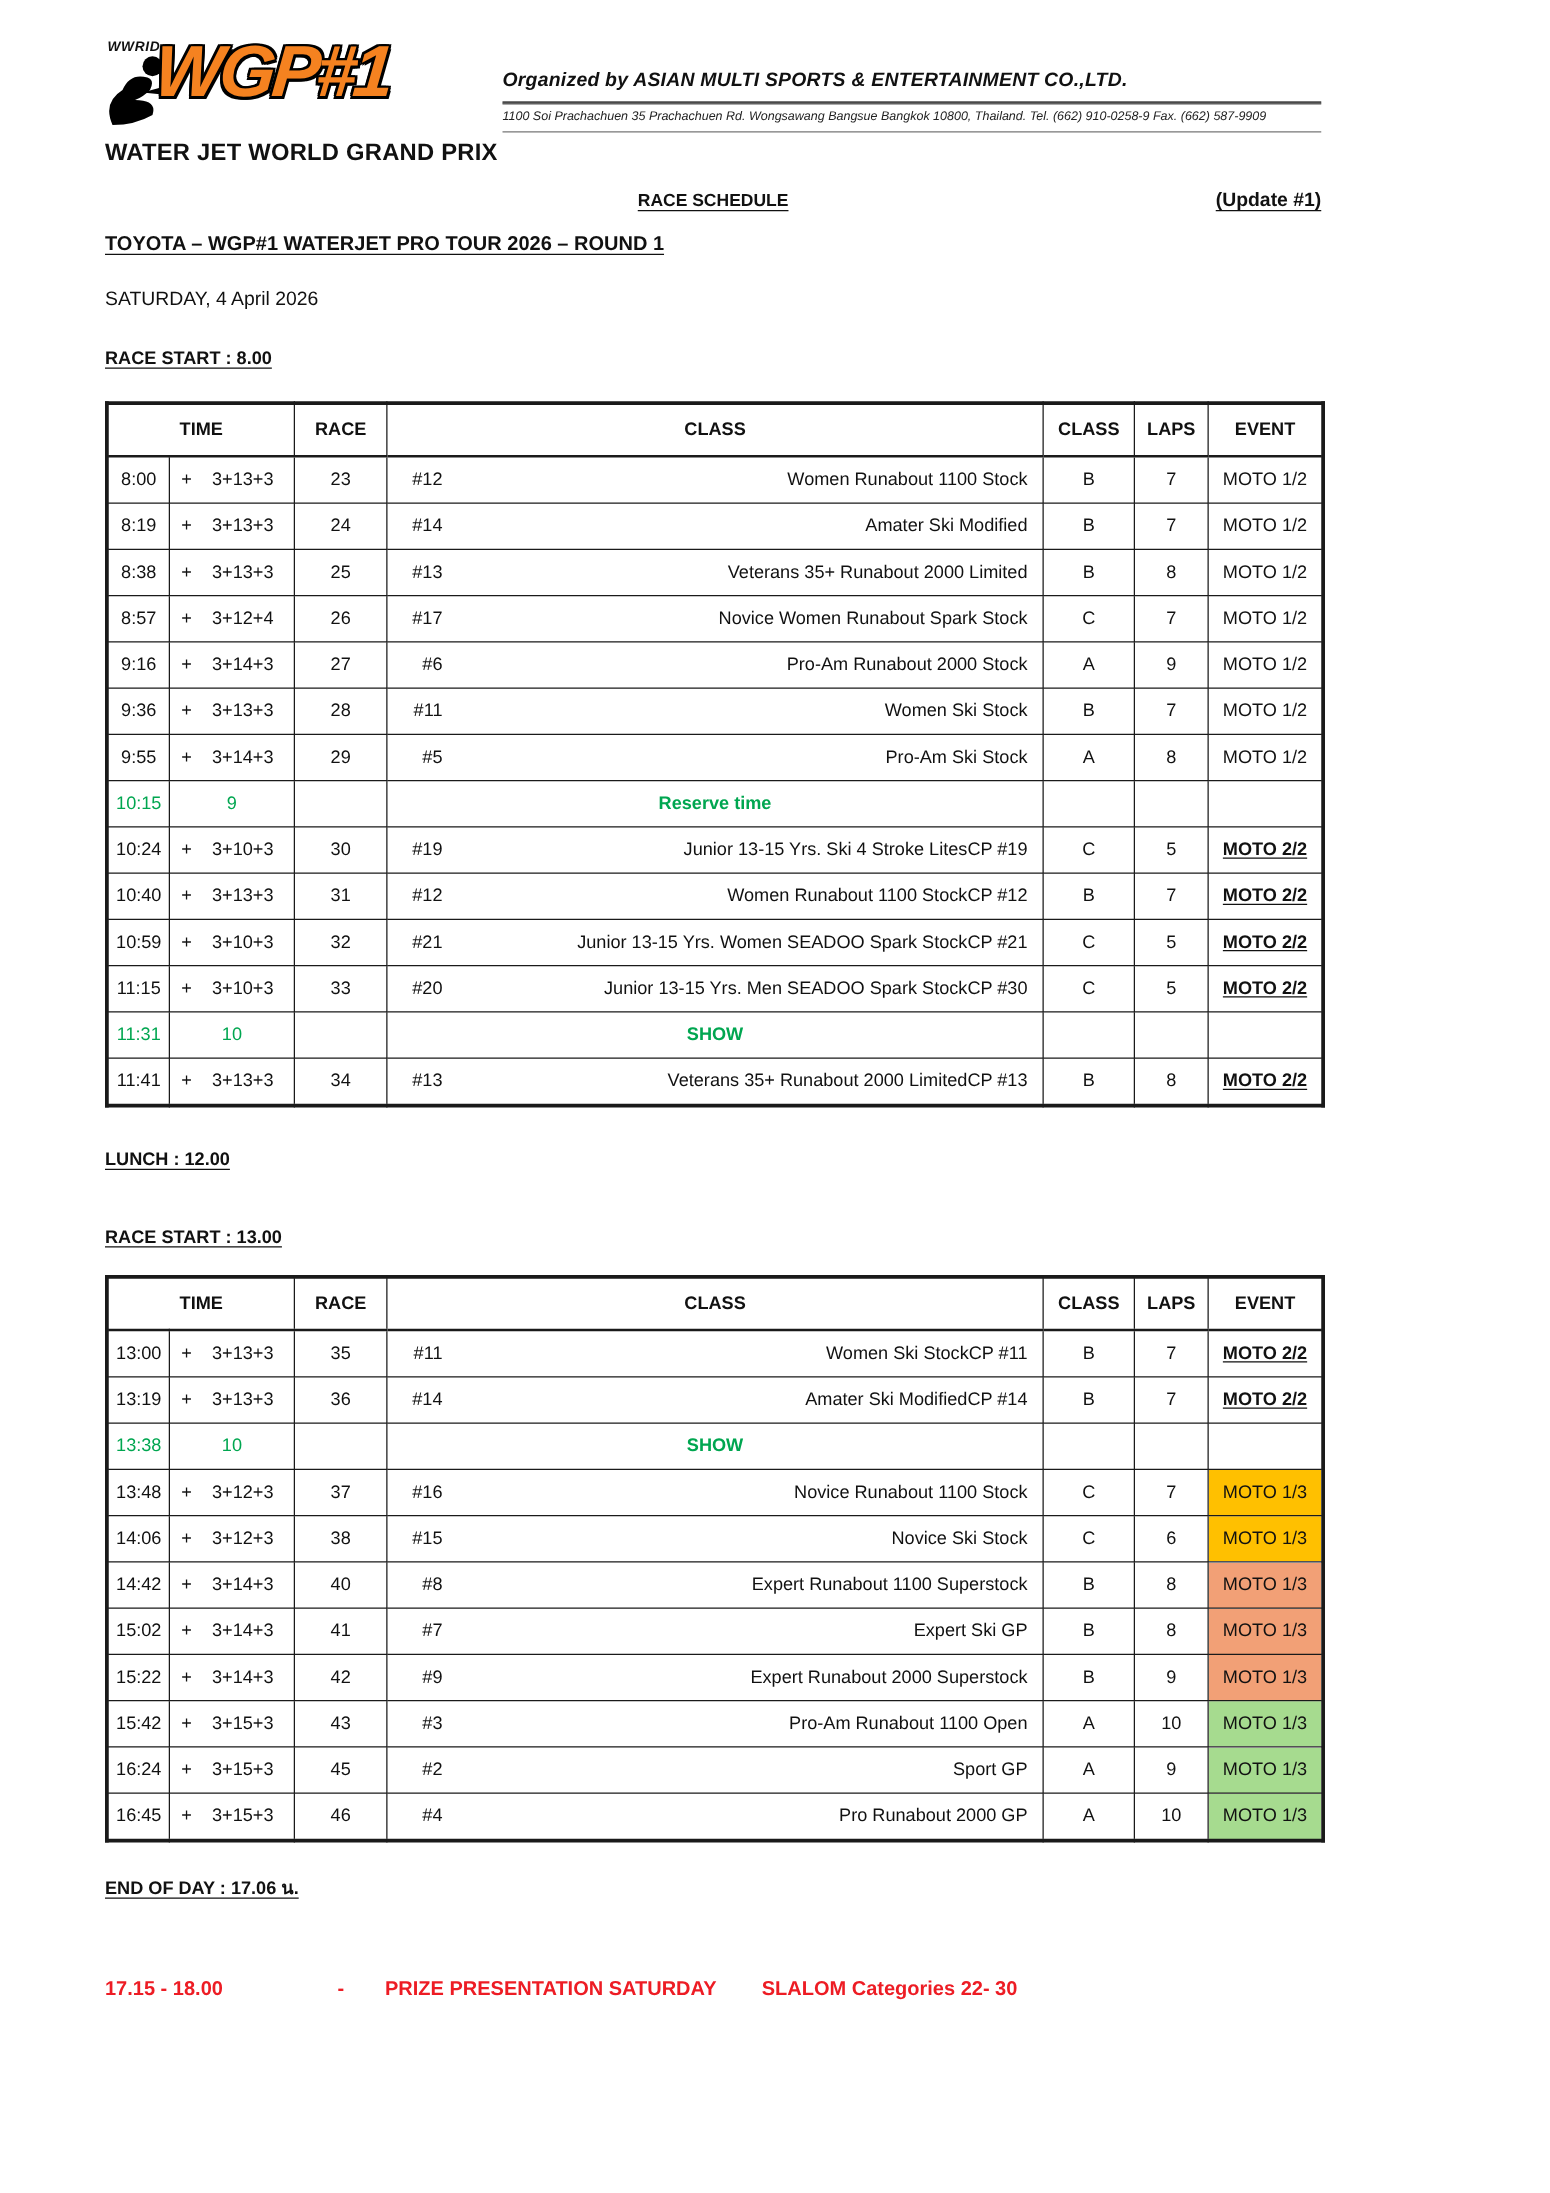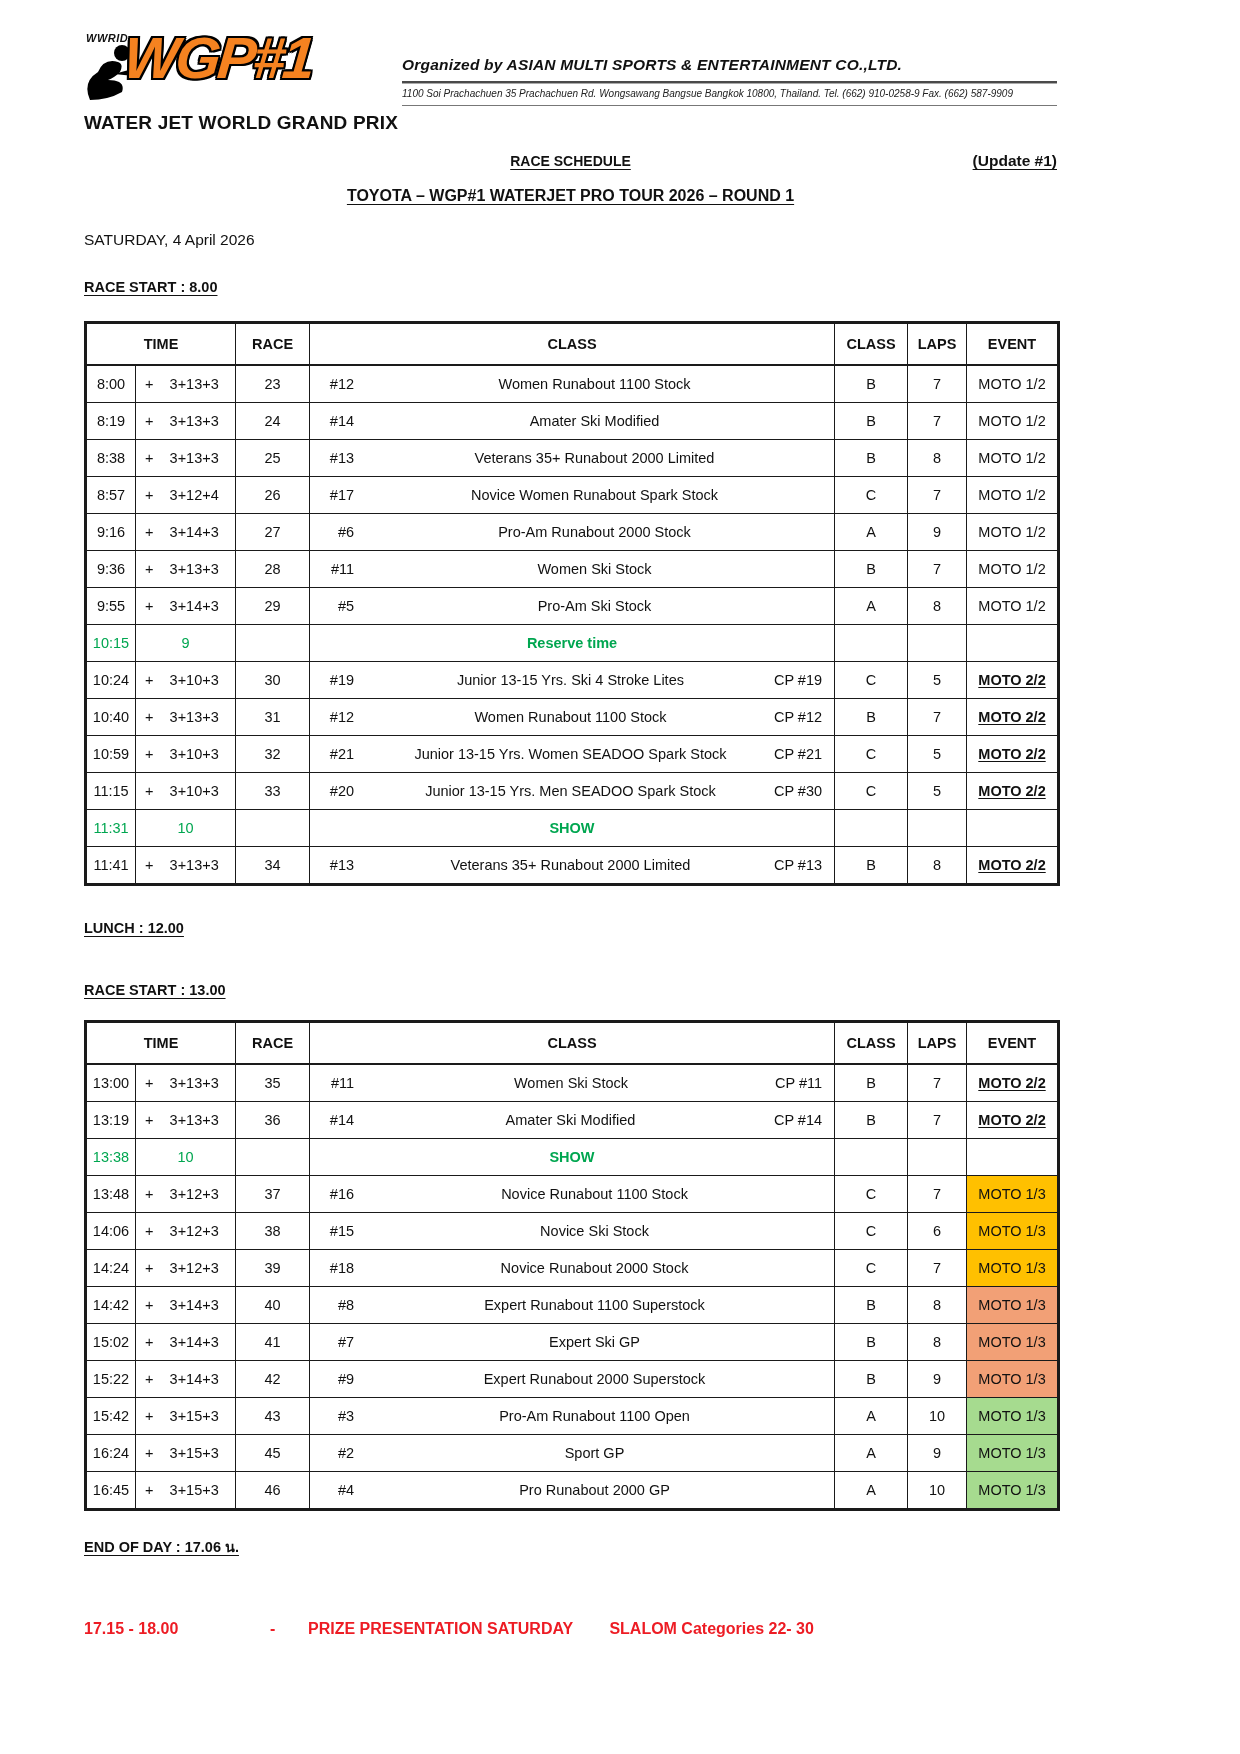--- a/index.html
+++ b/index.html
@@ -18,34 +18,34 @@
   .org{flex:1;padding-top:24px;min-width:0;}
   .org-name{font-weight:bold;font-style:italic;font-size:15.5px;letter-spacing:.2px;white-space:nowrap;}
   .rule{height:2px;background:#4a4a4a;margin:7px 0 5px;box-shadow:0 1px 0 #aaa;}
   .org-addr{font-size:10px;font-style:italic;color:#222;white-space:nowrap;}
   .rule2{height:1px;background:#777;margin-top:6px;}
 
   
   .title-row{display:grid;grid-template-columns:1fr auto 1fr;align-items:baseline;margin-top:18px;}
   .title{grid-column:2;font-size:14px;font-weight:bold;text-decoration:underline;text-underline-offset:3px;}
   .update{justify-self:end;font-size:15.5px;font-weight:600;text-decoration:underline;text-underline-offset:3px;}
-  .subtitle{text-align:center;font-size:16px;font-weight:bold;text-decoration:underline;text-underline-offset:3px;margin-top:17px;}
+  .subtitle{text-align:left;font-size:16px;font-weight:bold;text-decoration:underline;text-underline-offset:3px;margin-top:17px;}
   .dateline{font-size:15.5px;margin-top:26px;}
   .seclabel{font-size:14.5px;font-weight:bold;text-decoration:underline;text-underline-offset:3px;margin-top:30px;}
 
   
   table.sched{border-collapse:collapse;width:100%;table-layout:fixed;margin-top:26px;font-size:14.5px;border:3px solid var(--line);}
   .sched th,.sched td{border:1.5px solid var(--line);text-align:center;vertical-align:middle;padding:0;overflow:hidden;}
   .sched th{height:40px;font-weight:bold;font-size:14.5px;}
   .sched thead th{border-bottom:2.5px solid var(--line);}
   .sched td{height:36px;}
   td.t-off{white-space:pre;text-align:left;padding-left:9px;}
   .cellflex{display:flex;align-items:center;width:100%;}
   .cellflex .num{width:44px;text-align:right;flex:none;}
-  .cellflex .nm{margin-left:13px;flex:1;text-align:center;white-space:nowrap;}
+  .cellflex .nm{margin-left:13px;flex:1;text-align:right;white-space:nowrap;}
   .cellflex .cp{flex:none;padding-right:12px;}
   tr.sp td{color:var(--green);}
   tr.sp td.t-off{white-space:normal;text-align:center;padding-left:0;}
   tr.sp td.sp-label{font-weight:bold;}
   td.ev-bold-underline{font-weight:bold;text-decoration:underline;text-underline-offset:2px;}
   td.ev-bg-orange{background:var(--orange);}
   td.ev-bg-salmon{background:var(--salmon);}
   td.ev-bg-green{background:var(--lgreen);}
 
   
@@ -398,35 +398,20 @@
               <span class="num">#15</span>
               <span class="nm">Novice Ski Stock</span>
               <span class="cp"></span>
             </div>
           </td>
           <td class="t-cls2">C</td>
           <td class="t-laps">6</td>
           <td class="t-event ev-bg-orange">MOTO 1/3</td>
         </tr>
         <tr>
-          <td class="t-time">14:24</td>
-          <td class="t-off">+    3+12+3</td>
-          <td class="t-race">39</td>
-          <td class="t-class">
-            <div class="cellflex">
-              <span class="num">#18</span>
-              <span class="nm">Novice Runabout 2000 Stock</span>
-              <span class="cp"></span>
-            </div>
-          </td>
-          <td class="t-cls2">C</td>
-          <td class="t-laps">7</td>
-          <td class="t-event ev-bg-orange">MOTO 1/3</td>
-        </tr>
-        <tr>
           <td class="t-time">14:42</td>
           <td class="t-off">+    3+14+3</td>
           <td class="t-race">40</td>
           <td class="t-class">
             <div class="cellflex">
               <span class="num">#8</span>
               <span class="nm">Expert Runabout 1100 Superstock</span>
               <span class="cp"></span>
             </div>
           </td>

